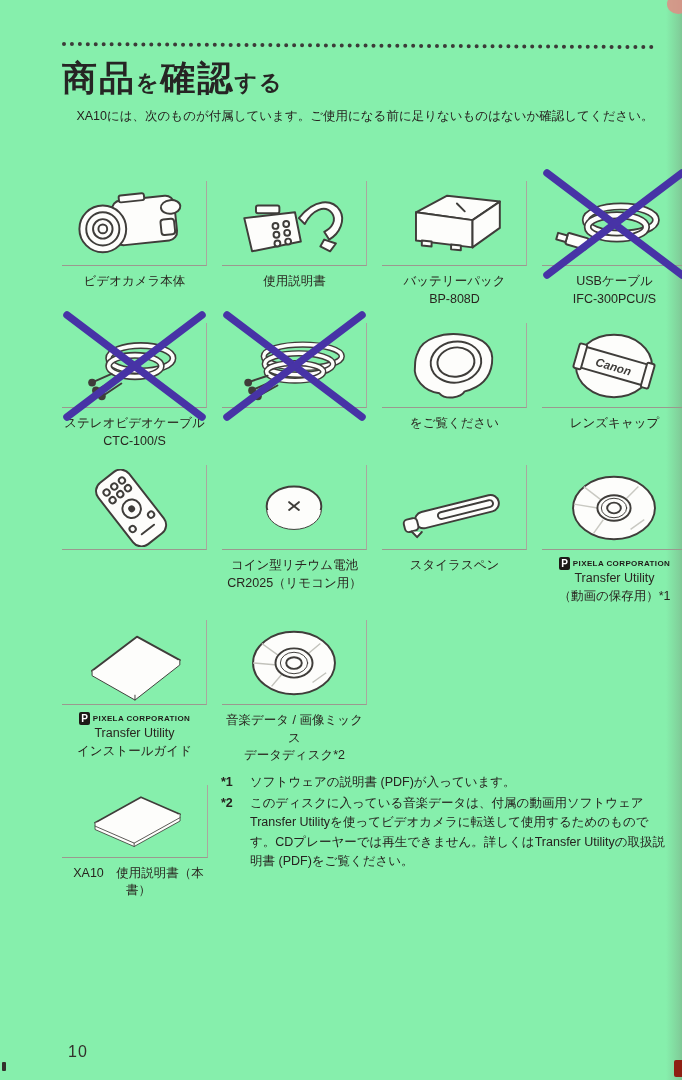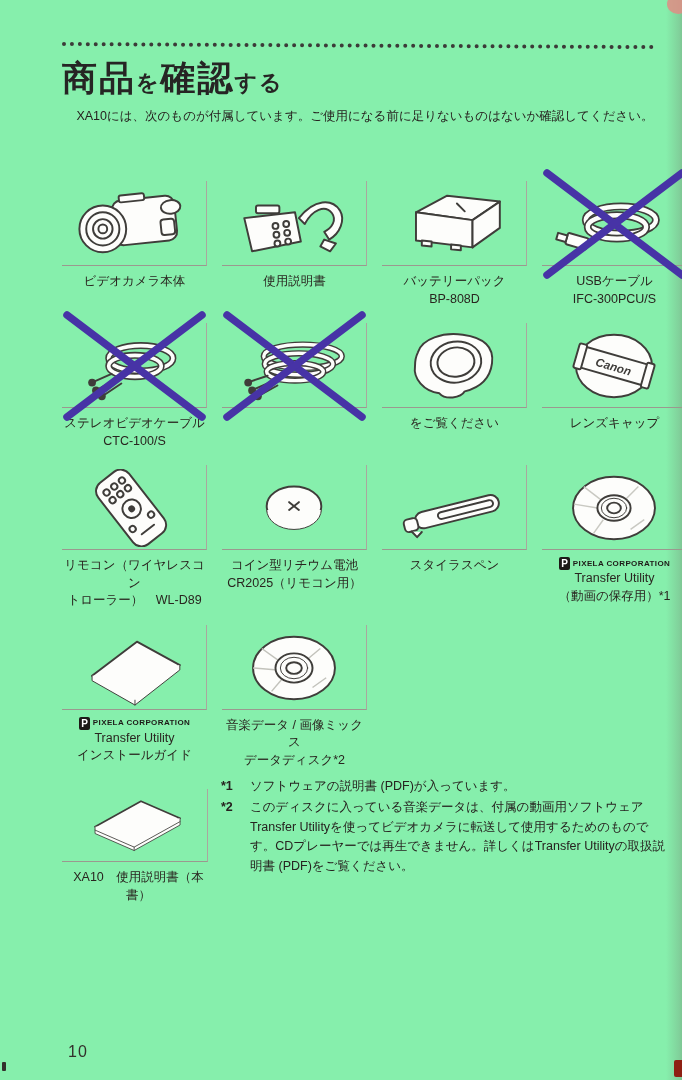--- a/index.html
+++ b/index.html
@@ -266,24 +266,20 @@
               <circle class="lineart" cx="62" cy="22" r="3.2"></circle>
               <circle class="lineart" cx="72" cy="22" r="3.2"></circle>
               <circle class="lineart" cx="62" cy="41" r="9.5"></circle>
               <circle cx="62" cy="41" r="3.5" fill="#3f3d3a"></circle>
               <circle class="lineart" cx="50" cy="58" r="3.2"></circle>
               <circle class="lineart" cx="74" cy="58" r="3.2"></circle>
               <line class="lineart" x1="54" y1="68" x2="70" y2="68" stroke-width="3"></line>
             </g>
           </svg>
         </div>
-        <div class="label">
-            <span class="line">リモコン（ワイヤレスコン</span>
-            <span class="line">トローラー）　WL-D89</span>
-          </div>
       </div>
 
       <div class="cell">
         <div class="imgbox">
           <svg width="130" height="78" viewBox="0 0 130 80">
             <ellipse class="lineart" cx="65" cy="38" rx="28" ry="20"></ellipse>
             <path class="lineart thin" d="M37,42 A28 20 0 0 0 93,42" fill="none"></path>
             <line class="lineart" x1="60" y1="34" x2="70" y2="42"></line>
             <line class="lineart" x1="70" y1="34" x2="60" y2="42"></line>
           </svg>

